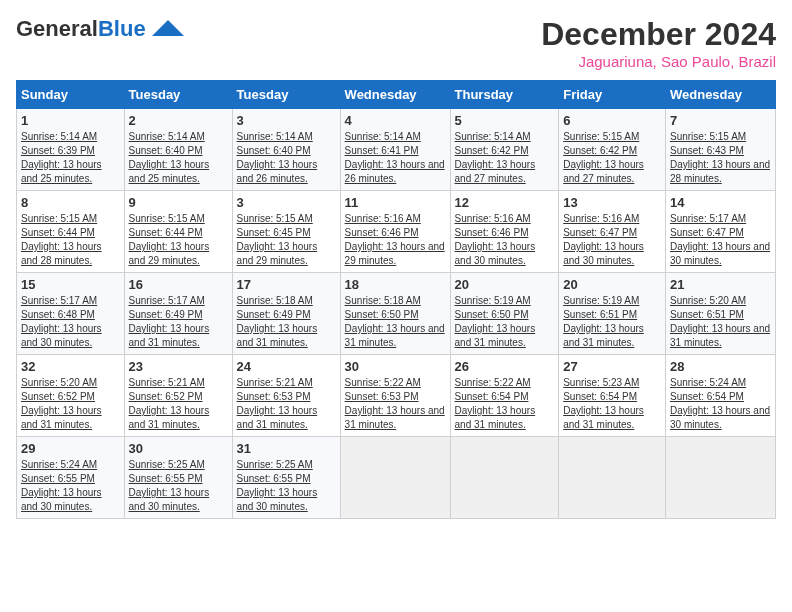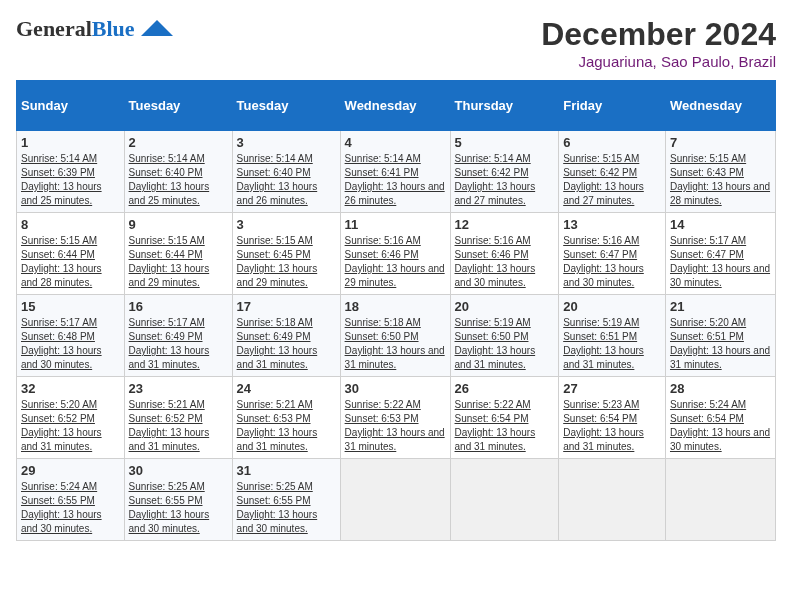--- a/index.html
+++ b/index.html
@@ -13,44 +13,43 @@
     .header {
       display: flex;
       justify-content: space-between;
       align-items: flex-start;
       margin-bottom: 10px;
     }
     .logo {
       display: flex;
       flex-direction: column;
       align-items: flex-start;
-      font-family: Liberation Serif, serif;
     }
     .title-block {
       text-align: right;
     }
     .month-title {
       font-size: 32px;
       font-weight: bold;
       color: #333;
     }
     .location {
       font-size: 15px;
-      color: #701a75;
+      color: #ec4899;
     }
     table {
       width: 100%;
       border-collapse: collapse;
     }
     thead tr {
       background: #1a6fc4;
       color: #fff;
     }
     thead th {
-      padding: 17px 4px;
+      padding: 6px 4px;
       font-size: 13px;
       font-weight: bold;
       text-align: left;
       border: 1px solid #1a6fc4;
     }
     tbody tr {
       border: 1px solid #ccc;
     }
     tbody td {
       vertical-align: top;

